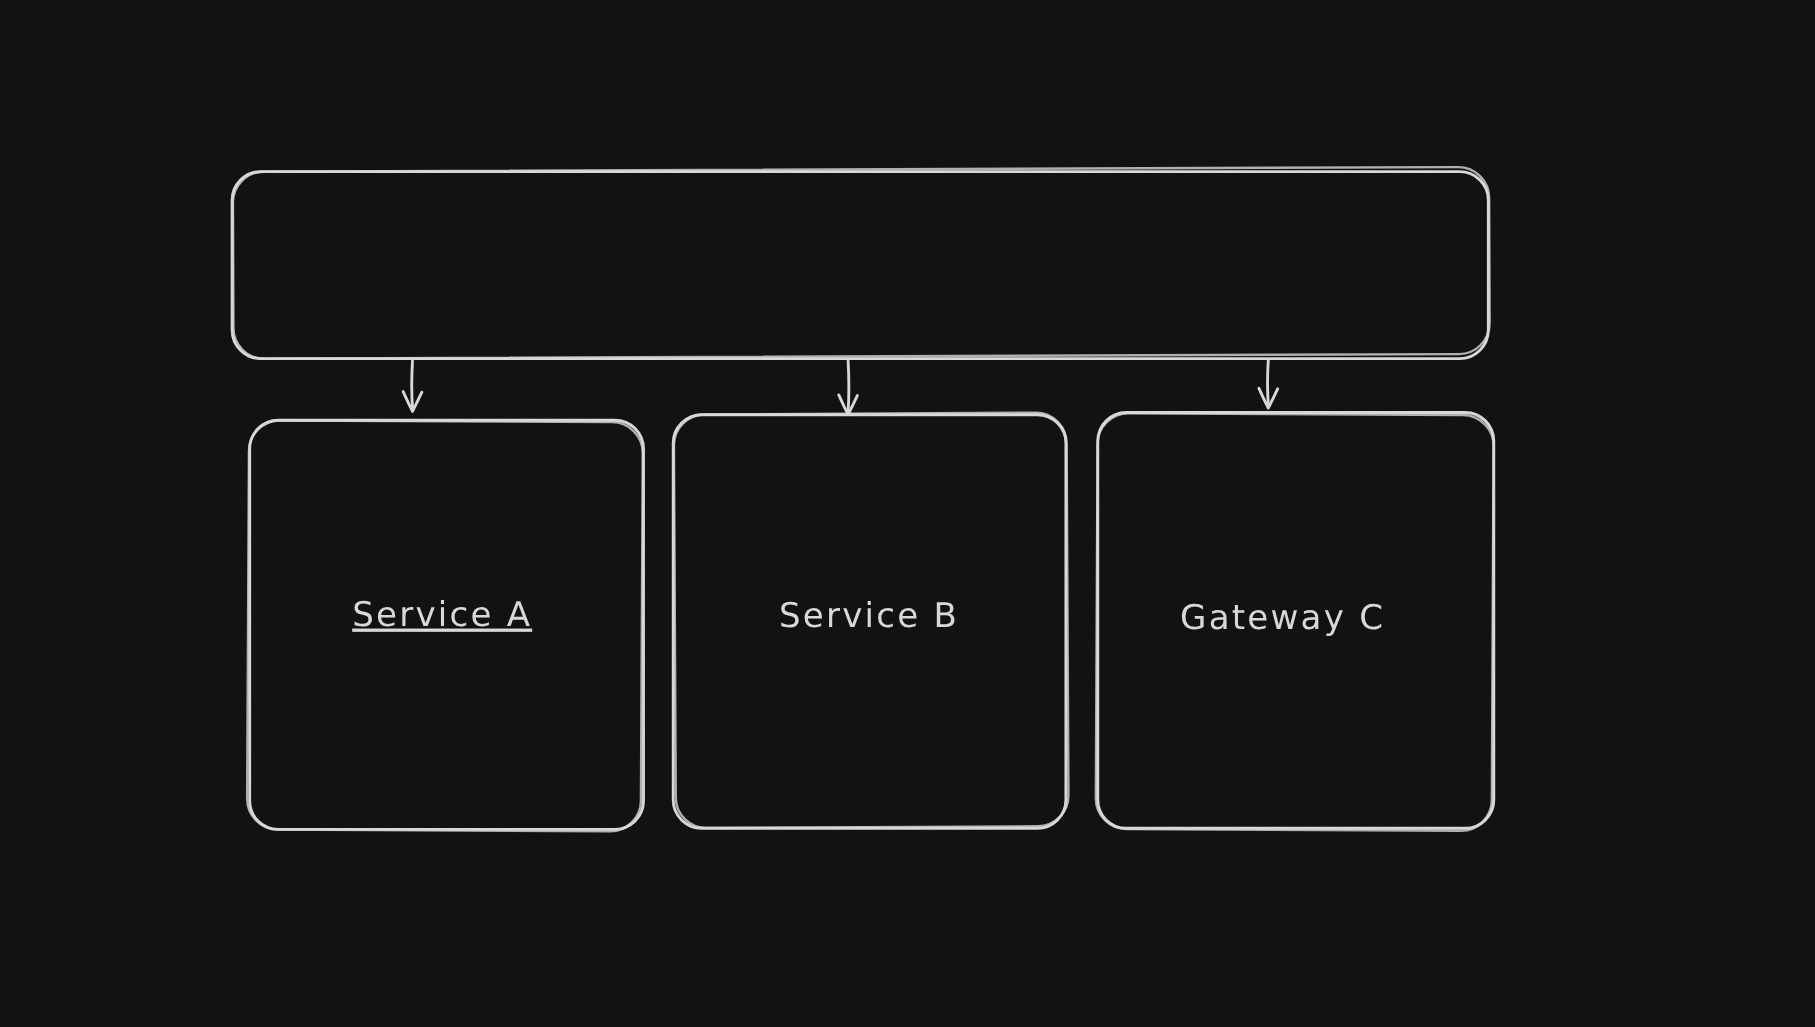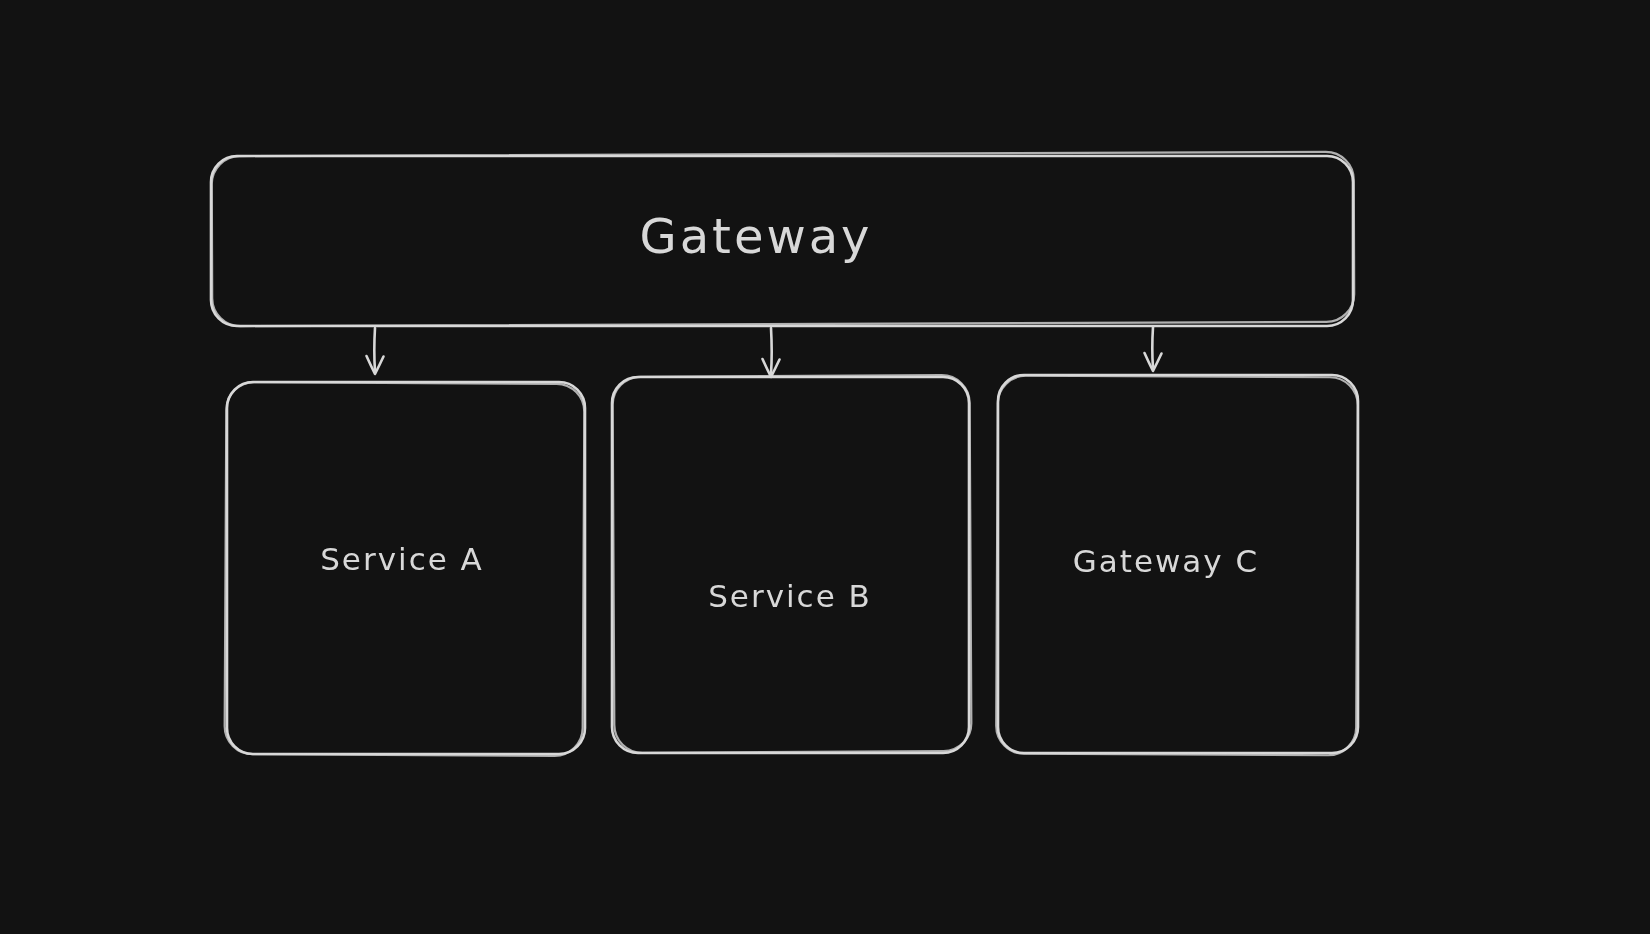--- a/index.html
+++ b/index.html
@@ -41,22 +41,22 @@
     letter-spacing: 2px;
     font-size: 31px;
     line-height: 1.2;
     user-select: none;
   }
   .node-label.gateway {
     font-size: 48px;
     letter-spacing: 3px;
   }
   .lbl-gateway   { left: 756px;  top: 237px; }
-  .lbl-service-a { left: 402px;  top: 560px; }
-  .lbl-service-b { left: 790px;  top: 561px; margin-top: 36px; }
+  .lbl-service-a { left: 402px;  top: 560px; text-decoration: underline; }
+  .lbl-service-b { left: 790px;  top: 561px; }
   .lbl-service-c { left: 1166px; top: 562px; }
 </style>
 </head>
 <body>
 
 <div class="canvas">
 
   <svg class="scene" viewBox="0 0 1650 934">
 
     <g>
@@ -89,21 +89,20 @@
       <path class="sketch" d="M 762.5 359 Q 767 369 771 377 Q 775.5 368 779.5 359.5"></path>
     </g>
 
     <g>
       <path class="sketch" d="M 1153 327 Q 1151.6 349 1153 368"></path>
       <path class="sketch" d="M 1144.5 353 Q 1149 363 1153 371 Q 1157.5 362 1161.5 353.5"></path>
     </g>
 
   </svg>
 
-  <div class="node-label gateway lbl-gateway">Gateway</div>
 
   <div class="node-label lbl-service-a">Service A</div>
 
   <div class="node-label lbl-service-b">Service B</div>
 
   <div class="node-label lbl-service-c">Gateway C</div>
 
 </div>
 
 </body></html>

